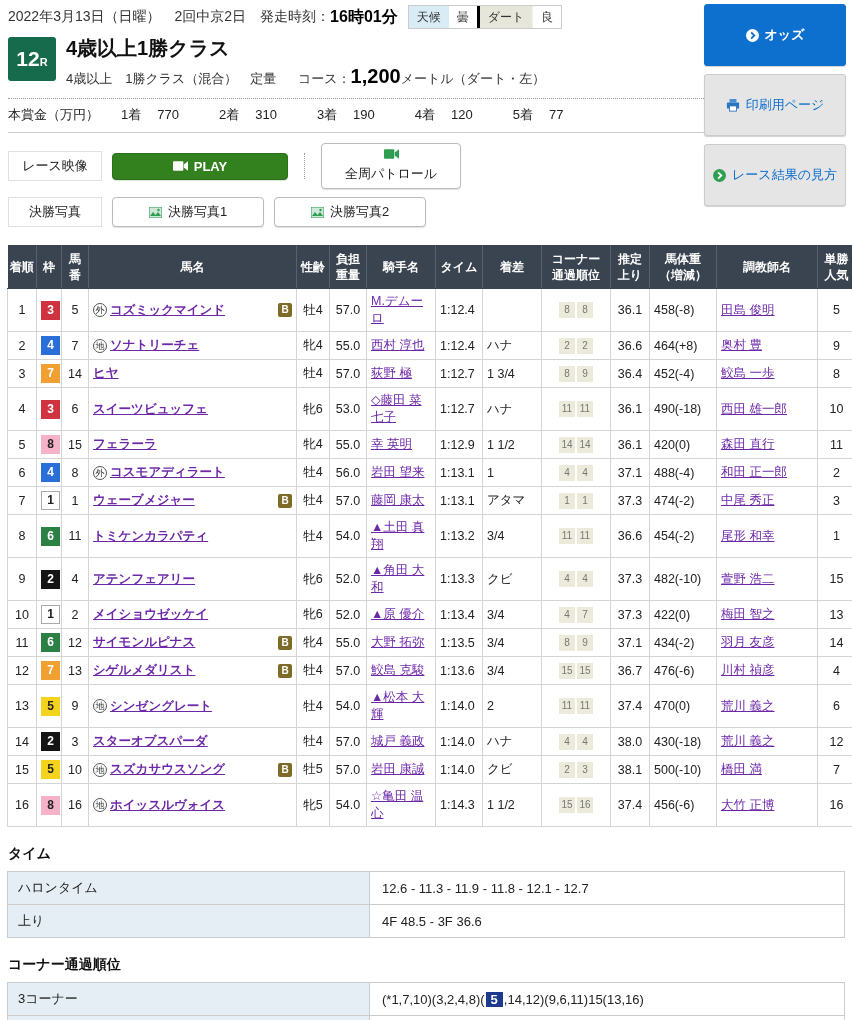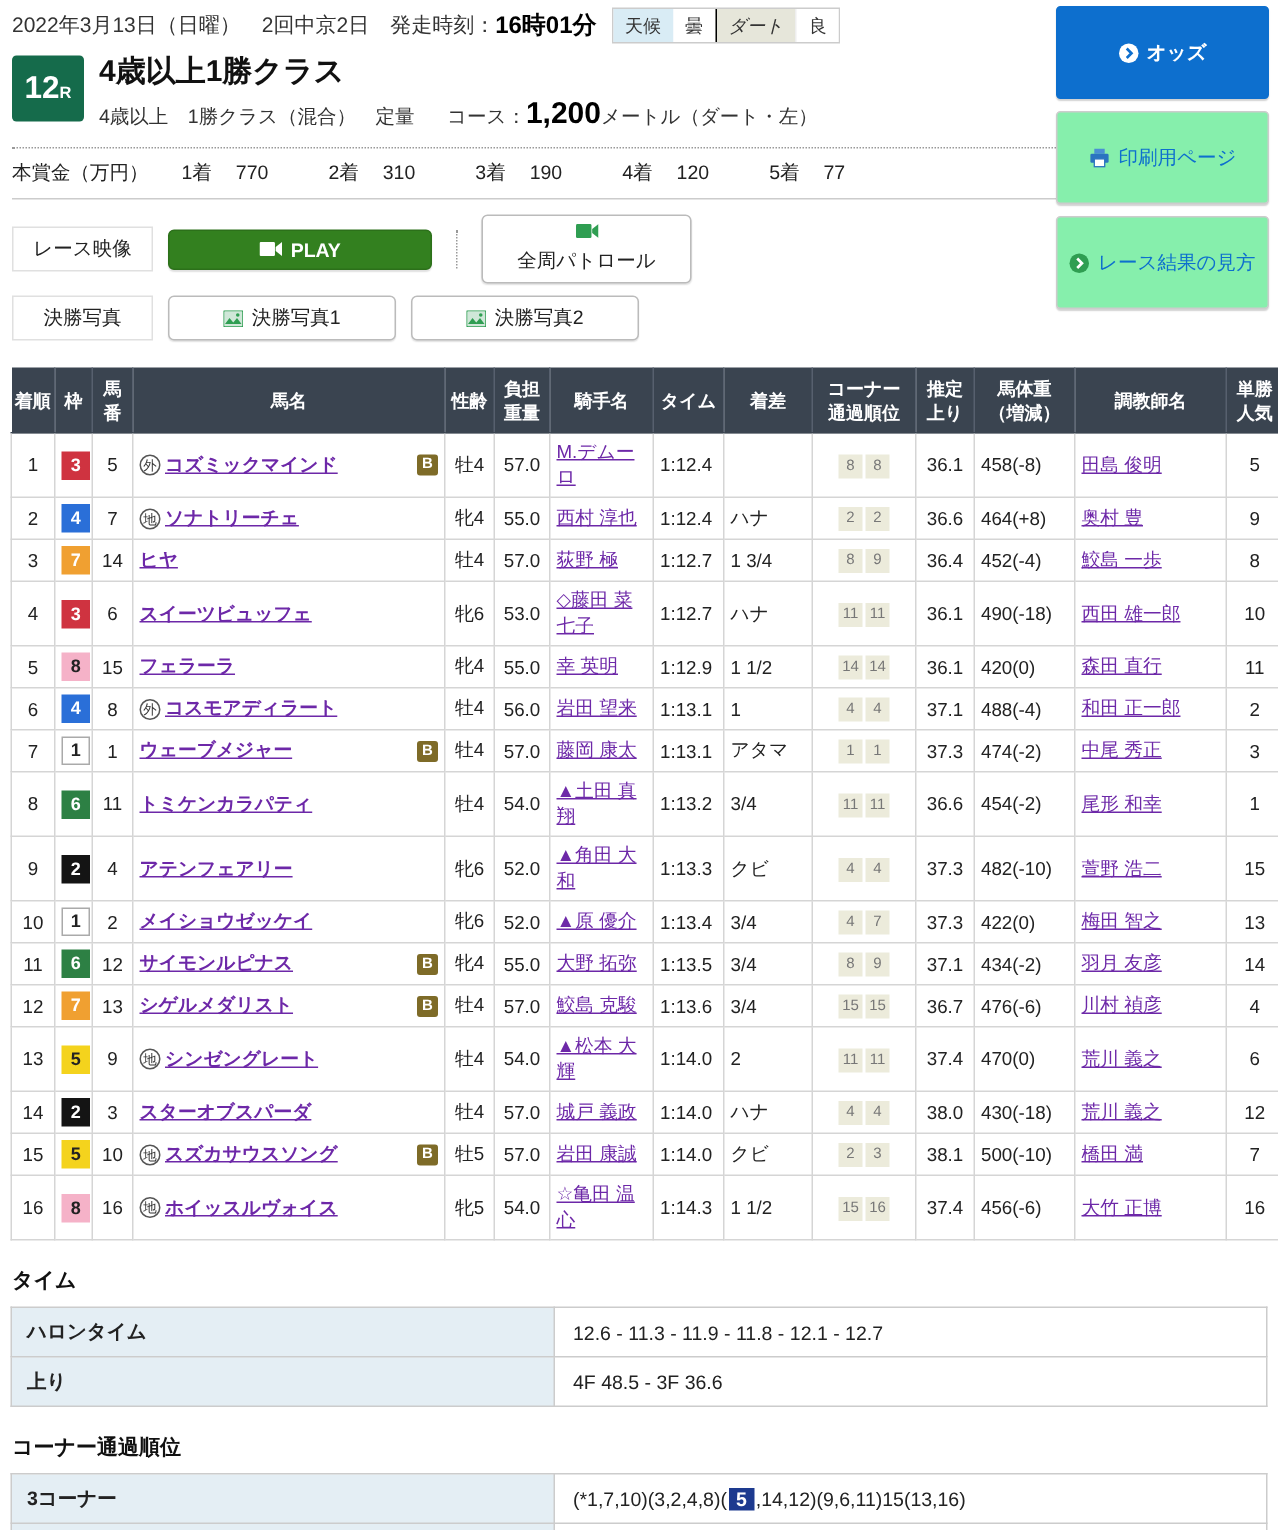--- a/index.html
+++ b/index.html
@@ -9,29 +9,29 @@
   .lnk { color:#6d28a8; cursor:pointer; }
 
   
   .topbar { position:relative; padding:5px 8px 0 8px; }
   .dateline { display:flex; align-items:center; font-size:14px; color:#333; }
   .dateline .seg { margin-right:14px; }
   .start-time { font-weight:bold; font-size:16px; color:#000; }
   .wbox { display:inline-flex; border:1px solid #ccc; margin-left:10px; font-size:12px; line-height:1; }
   .wbox span { padding:5px 8px; }
   .w-label { background:#d9ecf5; }
-  .t-label { background:#e6e6da; border-left:1px solid #000000;font-style:italic; }
+  .t-label { background:#e6e6da; border-left:3px solid #000000; }
   .w-val, .t-val { background:#fff; }
   .t-val { border-left:1px solid #eee; }
 
   .actions { position:absolute; top:4px; right:6px; width:142px; display:flex; flex-direction:column; gap:8px; }
   .abtn { display:flex; align-items:center; justify-content:center; gap:6px; font-size:13px;
           border-radius:3px; padding:21px 0; cursor:pointer; box-shadow:0 1px 1px rgba(0,0,0,.18); }
   .abtn.blue { background:#0d6fce; color:#fff; font-weight:bold; border:1px solid #0d6fce; }
-  .abtn.white { background:#86efac; color:#0d6fce; border:1px solid #ccc; }
+  .abtn.white { background:#e5e5e5; color:#0d6fce; border:1px solid #ccc; }
   .circ { display:inline-flex; align-items:center; justify-content:center; width:13px; height:13px; border-radius:50%; }
   .circ.w { background:#fff; } .circ.g { background:#2f9e52; }
 
   
   .race-head { display:flex; align-items:flex-start; gap:10px; margin-top:8px; padding-right:160px; }
   .rnum { background:#156b4b; color:#fff; border-radius:3px; width:48px; height:44px;
           display:flex; align-items:center; justify-content:center; font-weight:bold; }
   .rnum .n { font-size:21px; } .rnum .r { font-size:11px; margin-top:6px; }
   .rtitle { font-size:20px; font-weight:bold; color:#111; line-height:1.15; }
   .rsub { font-size:13px; color:#333; margin-top:5px; }
@@ -75,21 +75,21 @@
   a.horse { font-weight:bold; }
   .bb { display:inline-block; width:14px; height:14px; line-height:14px; background:#7e6b28; color:#fff;
         font-size:10px; font-weight:bold; text-align:center; border-radius:2px; margin-left:auto; }
   .cpos { display:inline-block; min-width:16px; height:16px; line-height:16px; background:#ecebdb; color:#777;
           font-size:10px; text-align:center; margin:0 1px; }
 
   
   .sect { margin:18px 7px 0 7px; }
   .sect h3 { font-size:14px; font-weight:bold; color:#111; margin:0 0 8px 1px; }
   table.info { border-collapse:collapse; width:838px; font-size:13px; }
-  table.info th { background:#e4eef4; border:1px solid #ccc; font-weight:bold; text-align:left;
+  table.info th { background:#e4eef4; border:1px solid #ccc; font-weight:normal; text-align:left;
                   padding:7px 10px; width:362px; color:#222; }
   table.info td { background:#fff; border:1px solid #ccc; padding:7px 12px; color:#222; }
   .hl5 { display:inline-block; background:#1d3a8f; color:#fff; font-weight:bold; padding:0 5px; margin:0 1px; }
 
   svg.ic { display:block; }
 </style>
 </head>
 <body>
 
 <div class="topbar">

